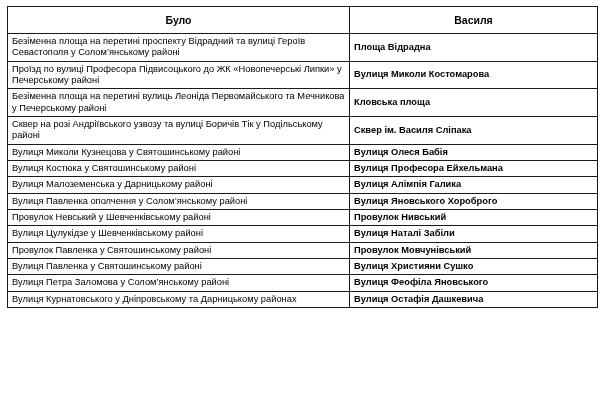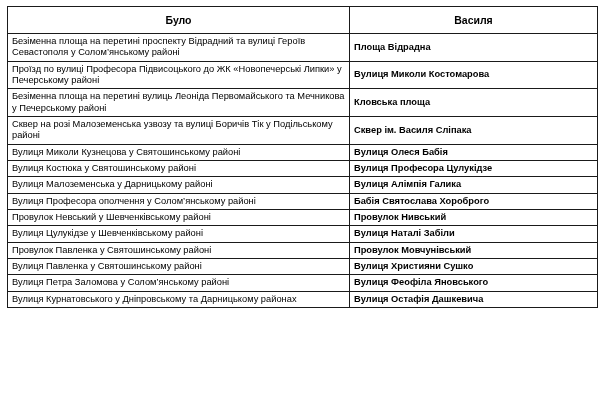--- a/index.html
+++ b/index.html
@@ -80,38 +80,38 @@
       </tr>
       <tr>
         <td class="old-cell">Проїзд по вулиці Професора Підвисоцького до ЖК «Новопечерські Липки» у Печерському районі</td>
         <td class="new-cell">Вулиця Миколи Костомарова</td>
       </tr>
       <tr>
         <td class="old-cell">Безіменна площа на перетині вулиць Леоніда Первомайського та Мечникова у Печерському районі</td>
         <td class="new-cell">Кловська площа</td>
       </tr>
       <tr>
-        <td class="old-cell">Сквер на розі Малоземенська узвозу та вулиці Боричів Тік у Подільському районі</td>
+        <td class="old-cell">Сквер на розі Андріївського узвозу та вулиці Боричів Тік у Подільському районі</td>
         <td class="new-cell">Сквер ім. Василя Сліпака</td>
       </tr>
       <tr>
         <td class="old-cell">Вулиця Миколи Кузнецова у Святошинському районі</td>
         <td class="new-cell">Вулиця Олеся Бабія</td>
       </tr>
       <tr>
         <td class="old-cell">Вулиця Костюка у Святошинському районі</td>
-        <td class="new-cell">Вулиця Професора Цулукідзе</td>
+        <td class="new-cell">Вулиця Професора Ейхельмана</td>
       </tr>
       <tr>
         <td class="old-cell">Вулиця Малоземенська у Дарницькому районі</td>
         <td class="new-cell">Вулиця Алімпія Галика</td>
       </tr>
       <tr>
-        <td class="old-cell">Вулиця Професора ополчення у Солом’янському районі</td>
-        <td class="new-cell">Бабія Святослава Хороброго</td>
+        <td class="old-cell">Вулиця Павленка ополчення у Солом’янському районі</td>
+        <td class="new-cell">Вулиця Яновського Хороброго</td>
       </tr>
       <tr>
         <td class="old-cell">Провулок Невський у Шевченківському районі</td>
         <td class="new-cell">Провулок Нивський</td>
       </tr>
       <tr>
         <td class="old-cell">Вулиця Цулукідзе у Шевченківському районі</td>
         <td class="new-cell">Вулиця Наталі Забіли</td>
       </tr>
       <tr>

